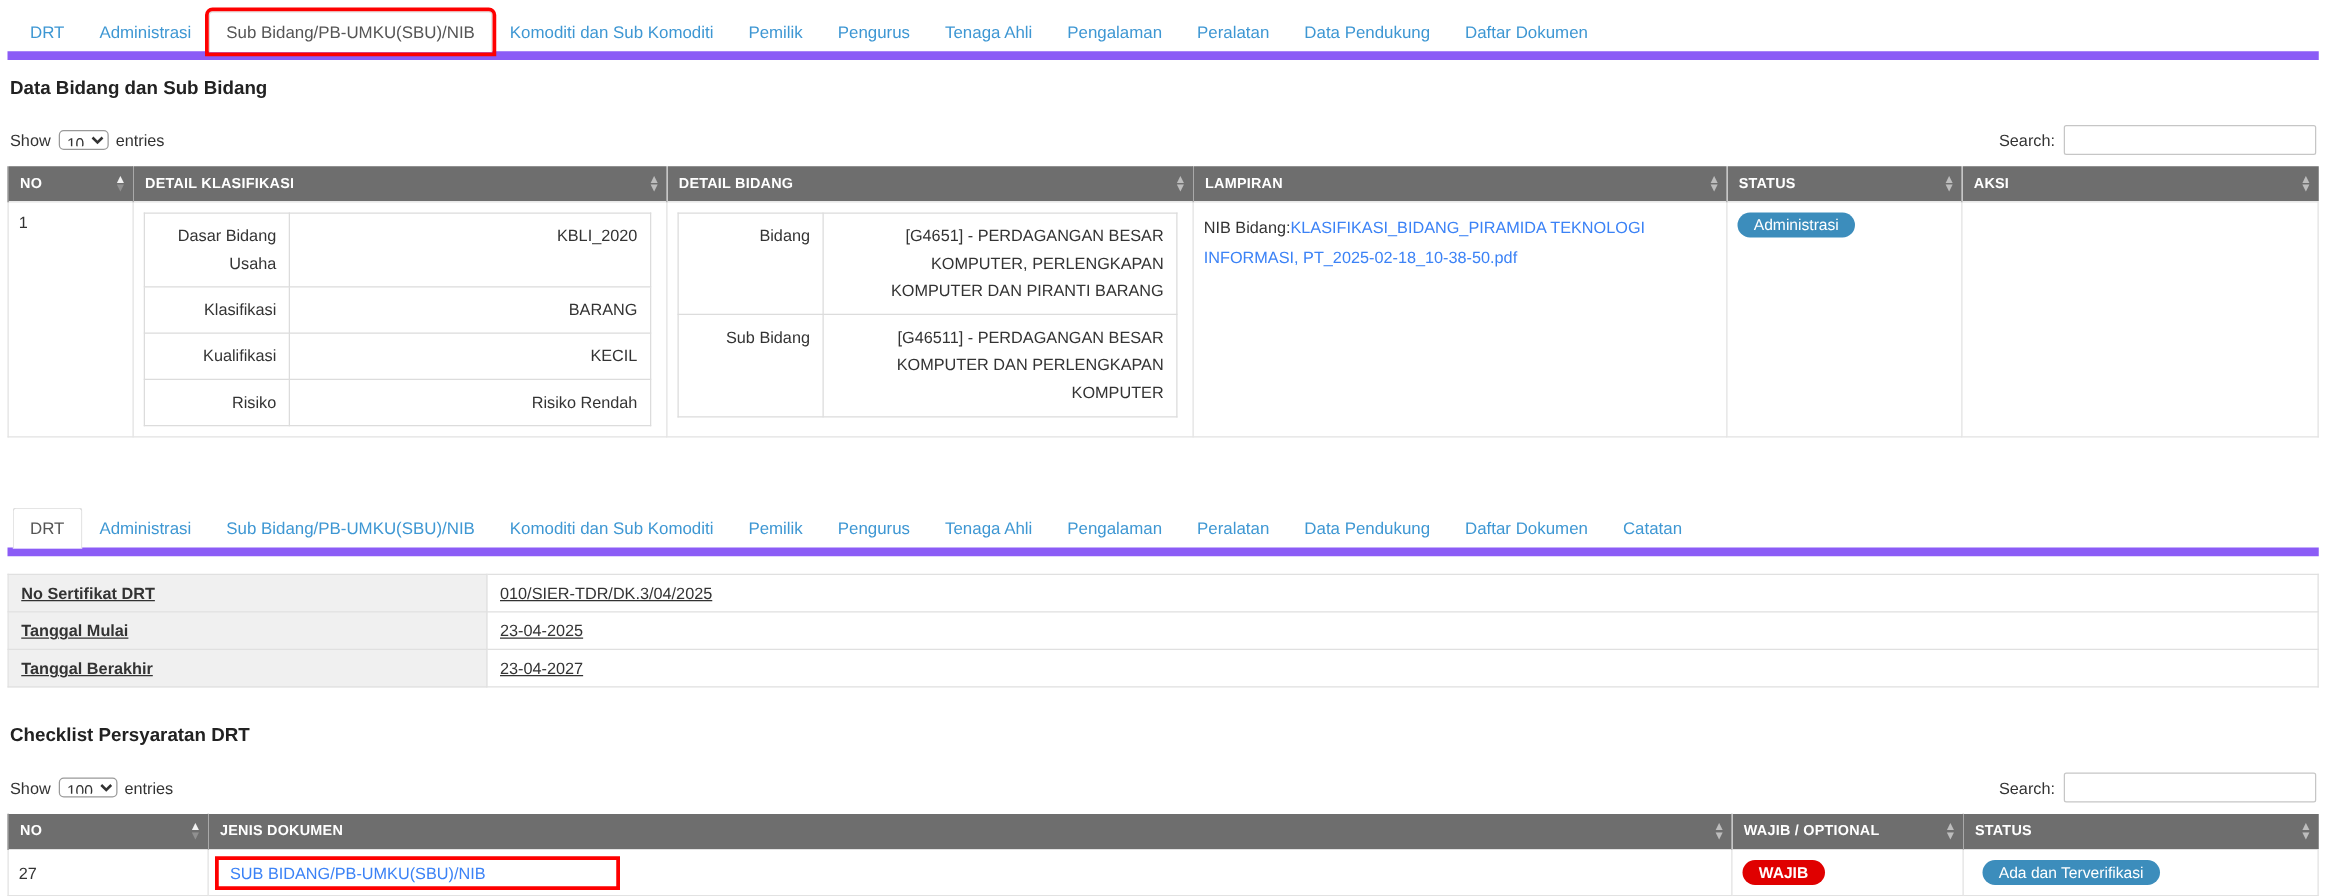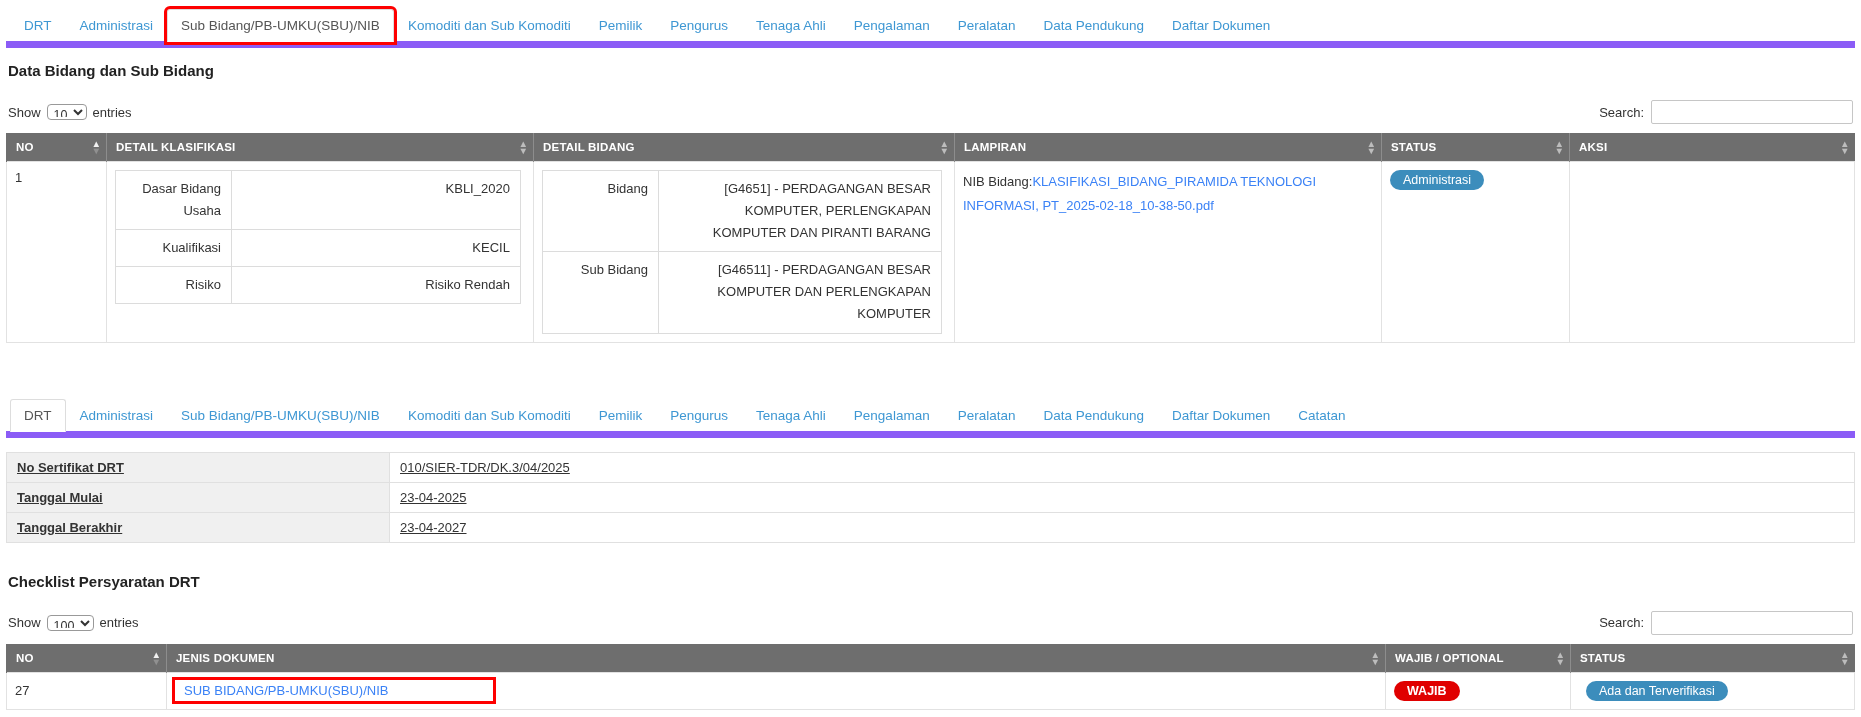--- a/index.html
+++ b/index.html
@@ -126,20 +126,24 @@
     </thead>
     <tbody>
       <tr>
         <td>1</td>
         <td>
           <table class="inner">
             <tbody>
               <tr>
                   <td class="ilabel">Dasar Bidang Usaha</td>
                   <td>KBLI_2020</td>
+                </tr>
+              <tr>
+                  <td class="ilabel">Klasifikasi</td>
+                  <td>BARANG</td>
                 </tr>
               <tr>
                   <td class="ilabel">Kualifikasi</td>
                   <td>KECIL</td>
                 </tr>
               <tr>
                   <td class="ilabel">Risiko</td>
                   <td>Risiko Rendah</td>
                 </tr>
             </tbody>

